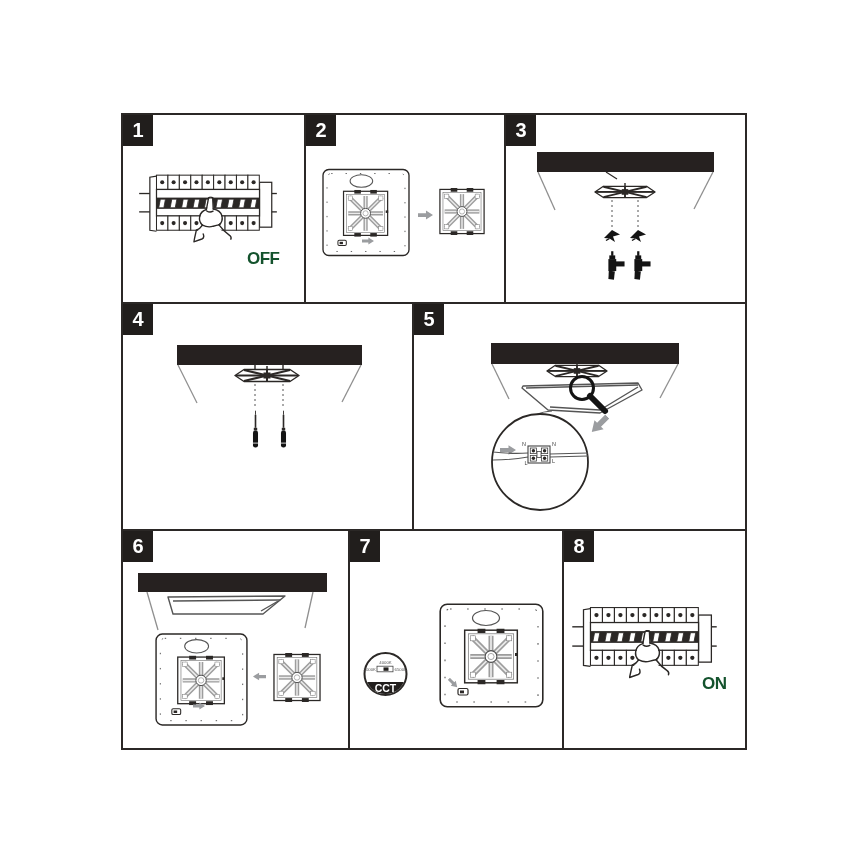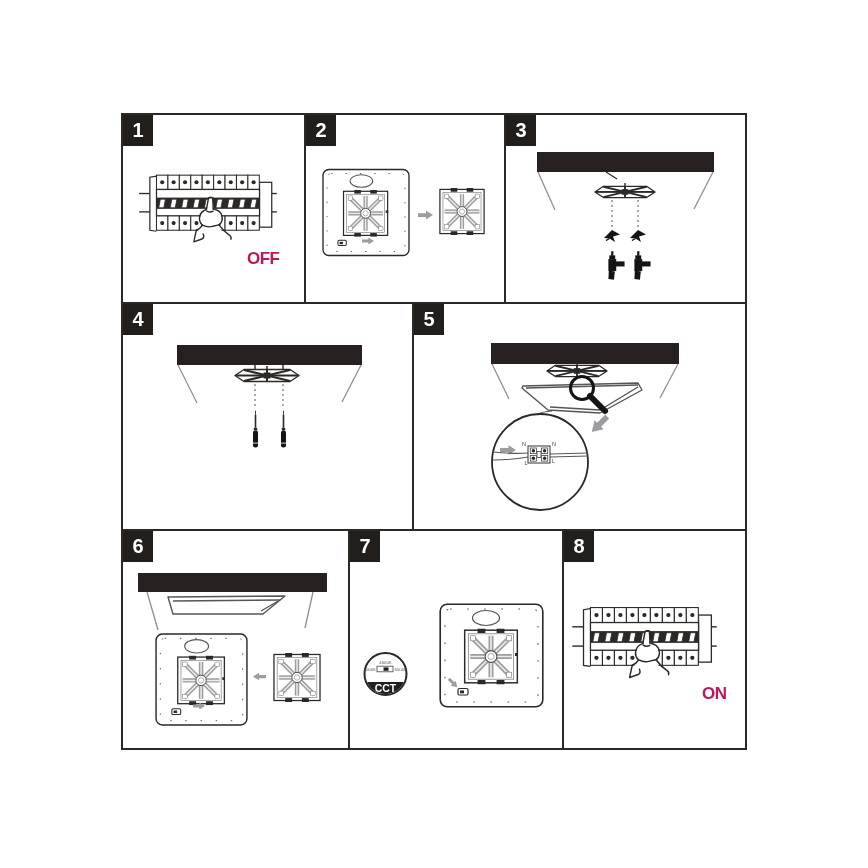--- a/index.html
+++ b/index.html
@@ -3,21 +3,21 @@
 <meta charset="utf-8">
 <style>
   html,body{margin:0;padding:0;background:#fff;}
   #stage{position:relative;width:868px;height:868px;background:#ffffff;overflow:hidden;
          font-family:"Liberation Sans",sans-serif;}
   .cell{position:absolute;border:2px solid #2b2826;background:#fff;box-sizing:border-box;}
   .badge{position:absolute;left:0;top:0;width:30px;height:31px;background:#211e1c;color:#fff;
          display:flex;align-items:center;justify-content:center;
          font-size:20px;font-weight:bold;z-index:3;}
   .cellsvg{position:absolute;left:0;top:0;width:100%;height:100%;display:block;}
-  .plabel{position:absolute;font-weight:bold;font-size:17px;letter-spacing:-0.5px;color:#be185d;z-index:2;text-align:right;}
+  .plabel{position:absolute;font-weight:bold;font-size:17px;letter-spacing:-0.5px;color:#14532d;z-index:2;text-align:right;}
 </style>
 </head>
 <body>
 
 <svg width="0" height="0" style="position:absolute">
   <defs>
 
     <symbol id="bracket" viewBox="0 0 100 100">
       <rect x="3" y="3" width="94" height="94" fill="#fff" stroke="#2b2826" stroke-width="2.6"></rect>
       <rect x="9.5" y="9.5" width="81" height="81" fill="none" stroke="#6a6a6a" stroke-width="1.2"></rect>
@@ -365,16 +365,16 @@
     </svg>
   </div>
 
   <div class="cell" style="left:562px;top:529px;width:185px;height:221px">
     <div class="badge">
         <span>8</span>
       </div>
     <svg class="cellsvg" viewBox="0 0 181 217">
       <use href="#breakerhand" x="8" y="68" width="145" height="107"></use>
     </svg>
-    <div class="plabel" style="left:138px;top:153px">ON</div>
+    <div class="plabel" style="left:138px;top:143px">ON</div>
   </div>
 
 </div>
 
 </body></html>

